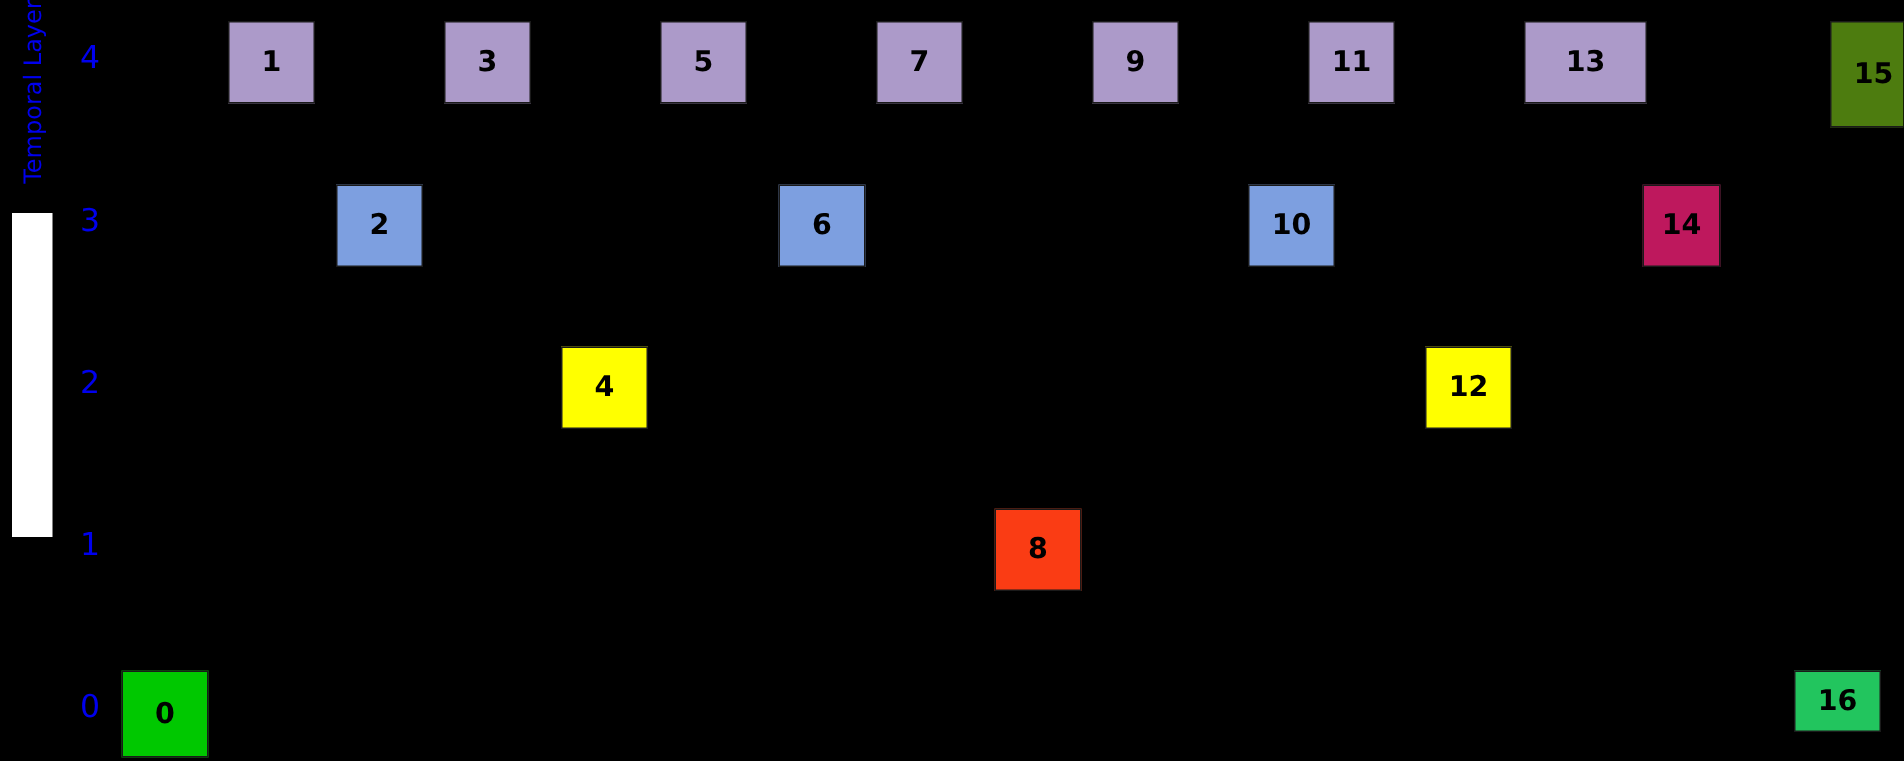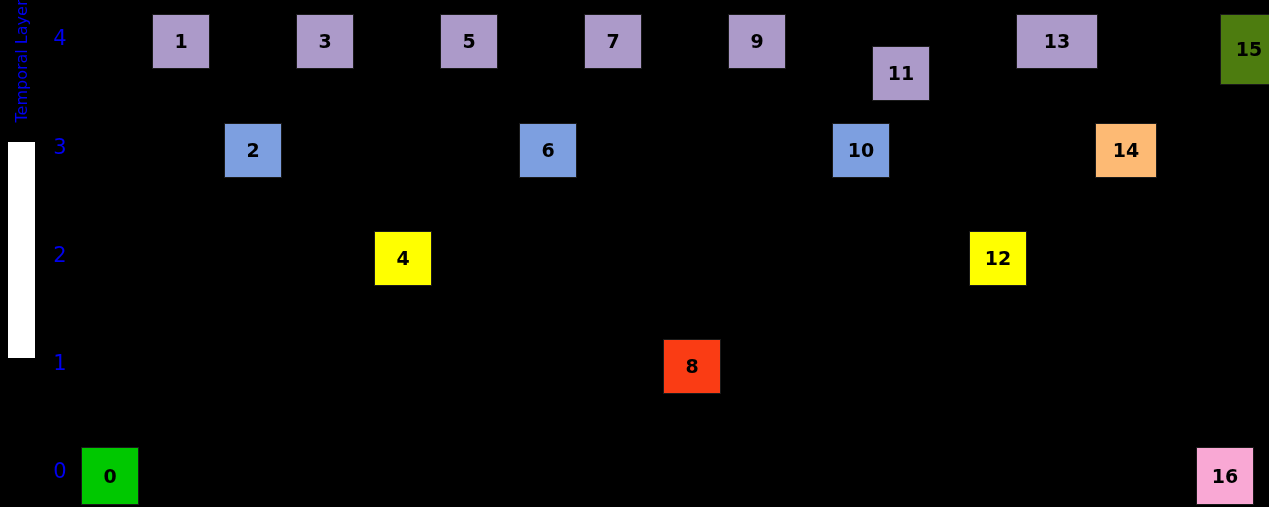--- a/index.html
+++ b/index.html
@@ -91,21 +91,21 @@
       <div class="node" style="left: 152px; top: 14px; width: 58px; height: 55px; background: rgb(172, 154, 201);">1</div>
       <div class="node" style="left: 224px; top: 123px; width: 58px; height: 55px; background: rgb(125, 159, 224);">2</div>
       <div class="node" style="left: 296px; top: 14px; width: 58px; height: 55px; background: rgb(172, 154, 201);">3</div>
       <div class="node" style="left: 374px; top: 231px; width: 58px; height: 55px; background: rgb(255, 255, 0);">4</div>
       <div class="node" style="left: 440px; top: 14px; width: 58px; height: 55px; background: rgb(172, 154, 201);">5</div>
       <div class="node" style="left: 519px; top: 123px; width: 58px; height: 55px; background: rgb(125, 159, 224);">6</div>
       <div class="node" style="left: 584px; top: 14px; width: 58px; height: 55px; background: rgb(172, 154, 201);">7</div>
       <div class="node" style="left: 663px; top: 339px; width: 58px; height: 55px; background: rgb(250, 60, 20);">8</div>
       <div class="node" style="left: 728px; top: 14px; width: 58px; height: 55px; background: rgb(172, 154, 201);">9</div>
       <div class="node" style="left: 800px; top: 123px; width: 58px; height: 55px; background: rgb(125, 159, 224); margin-left: 32px;">10</div>
-      <div class="node" style="left: 872px; top: 14px; width: 58px; height: 55px; background: rgb(172, 154, 201); margin-top: 32px;">11</div>
-      <div class="node" style="left: 950px; top: 231px; width: 58px; height: 55px; background: rgb(255, 255, 0); margin-left: 19px;">12</div>
+      <div class="node" style="left: 872px; top: 14px; width: 58px; height: 55px; background: rgb(172, 154, 201);">11</div>
+      <div class="node" style="left: 950px; top: 231px; width: 58px; height: 55px; background: rgb(255, 255, 0);">12</div>
       <div class="node" style="left: 1016px; top: 14px; width: 82px; height: 55px; background: rgb(172, 154, 201);">13</div>
-      <div class="node" style="left: 1095px; top: 123px; width: 62px; height: 55px; background: #fdba74;">14</div>
+      <div class="node" style="left: 1095px; top: 123px; width: 52px; height: 55px; background: #be185d;">14</div>
       <div class="node" style="left: 1220px; top: 14px; width: 58px; height: 71px; background: #4d7c0f;">15</div>
-      <div class="node" style="left: 1196px; top: 447px; width: 58px; height: 58px; background: #f9a8d4;">16</div>
+      <div class="node" style="left: 1196px; top: 447px; width: 58px; height: 41px; background: #22c55e;">16</div>
     </div>
 
 </div>
 
 </body></html>

